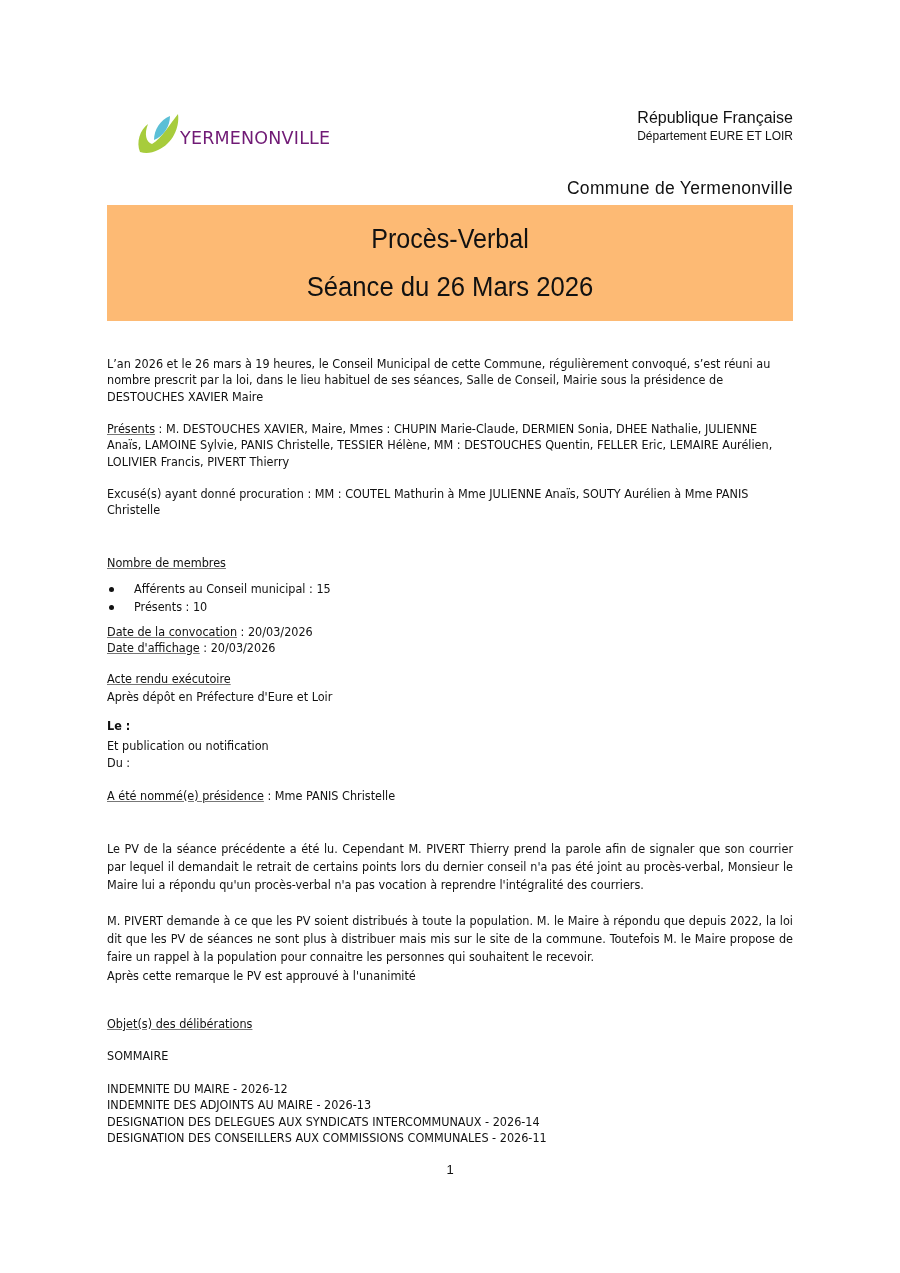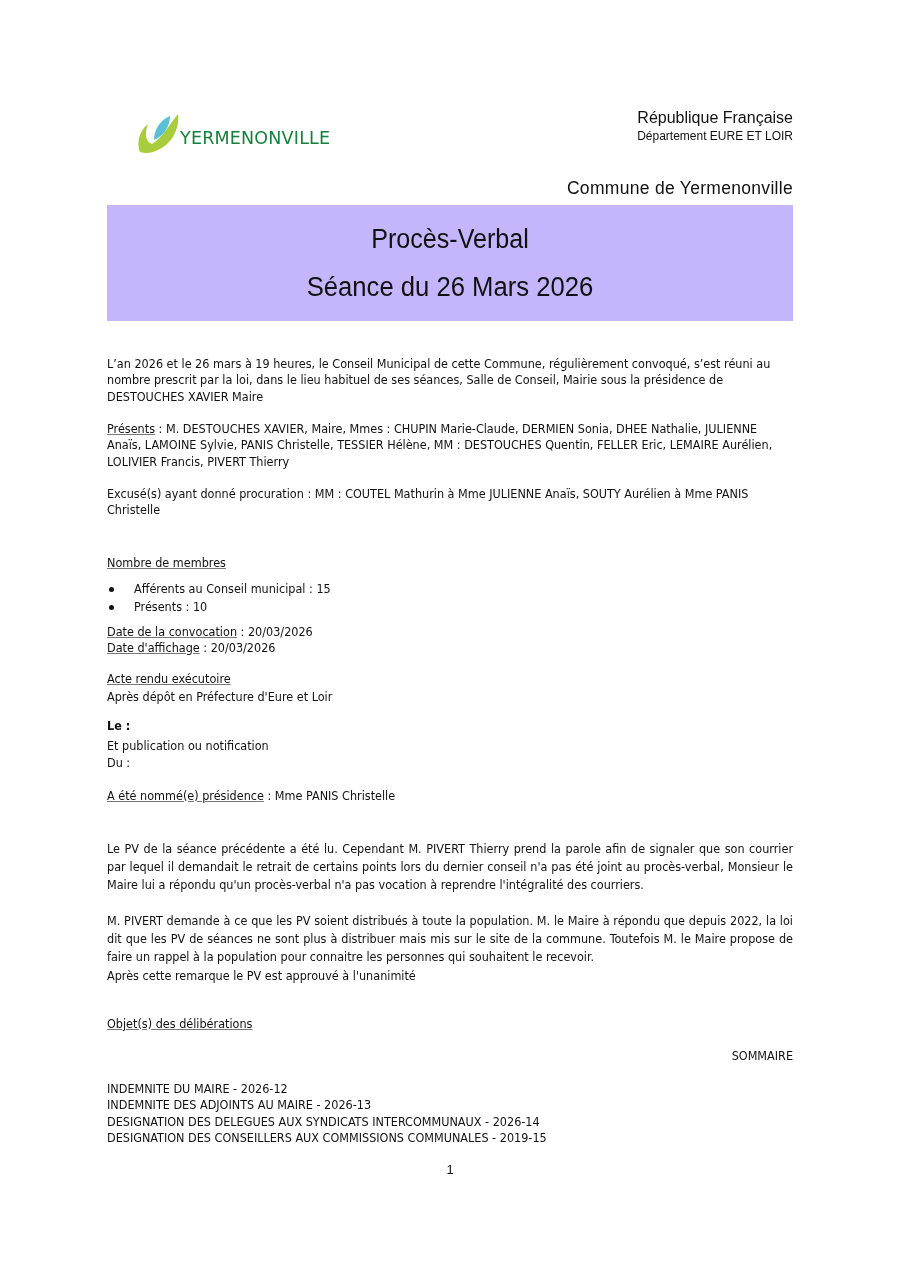--- a/index.html
+++ b/index.html
@@ -5,33 +5,33 @@
   html, body { margin: 0; padding: 0; background: #ffffff; }
   body {
     width: 900px; height: 1273px; position: relative; overflow: hidden;
     font-family: "Liberation Sans", sans-serif; color: #111;
   }
   .logo { position: absolute; left: 134px; top: 108px; width: 220px; height: 56px; }
   .logo svg { position: absolute; left: 0; top: 0; }
   .logo-text {
     position: absolute; left: 46px; top: 20px;
     font-family: "DejaVu Sans", sans-serif; font-size: 17.5px; letter-spacing: 0.2px;
-    color: #15803d; font-weight: normal;
+    color: #701a75; font-weight: normal;
   }
   .header-right {
     position: absolute; right: 107px; top: 108px; text-align: right;
     font-family: "Liberation Sans", sans-serif; color: #111;
   }
   .header-right .l1 { font-size: 16px; line-height: 19px; }
   .header-right .l2 { font-size: 12px; line-height: 19px; }
   .header-right .l3 { font-size: 17.5px; line-height: 21px; letter-spacing: 0.3px; margin-top: 32px; }
 
   .banner {
     position: absolute; left: 107px; top: 205px; width: 686px; height: 116px;
-    background: #c4b5fd; text-align: center;
+    background: #fdba74; text-align: center;
   }
   .banner .t1 {
     position: absolute; left: 0; right: 0; top: 19px;
     font-size: 27px; font-family: "Liberation Sans", sans-serif; color: #111;
     transform: scaleX(0.93);
   }
   .banner .t2 {
     position: absolute; left: 0; right: 0; top: 67px;
     font-size: 27px; font-family: "Liberation Sans", sans-serif; color: #111;
     transform: scaleX(0.95);
@@ -45,21 +45,21 @@
   .content p { margin: 0; }
   .u { text-decoration: underline; text-decoration-color: #777; }
   .abs { position: absolute; left: 0; width: 686px; }
   .bullets { list-style: none; margin: 0; padding: 0; }
   .bullets li { position: relative; padding-left: 27px; line-height: 18px; }
   .bullets li::before {
     content: ""; position: absolute; left: 2px; top: 7px; width: 5px; height: 5px;
     background: #111; border-radius: 50%;
   }
   .justify { text-align: justify; line-height: 18px; }
-  .center { text-align: right; }
+  .center { text-align: left; }
   .toc p { line-height: 16.3px; }
   .page-number {
     position: absolute; left: 0; right: 0; top: 1162px; text-align: center;
     font-family: "Liberation Sans", sans-serif; font-size: 13px; color: #111;
   }
 </style>
 </head>
 <body>
 
 <div class="logo">
@@ -123,17 +123,17 @@
 
   <p class="abs" style="top:660px;">
     <span class="u">Objet(s) des délibérations</span>
   </p>
   <p class="abs center" style="top:692px;">SOMMAIRE</p>
 
   <div class="abs toc" style="top:725px;">
     <p>INDEMNITE DU MAIRE - 2026-12</p>
     <p>INDEMNITE DES ADJOINTS AU MAIRE - 2026-13</p>
     <p>DESIGNATION DES DELEGUES AUX SYNDICATS INTERCOMMUNAUX - 2026-14</p>
-    <p>DESIGNATION DES CONSEILLERS AUX COMMISSIONS COMMUNALES - 2019-15</p>
+    <p>DESIGNATION DES CONSEILLERS AUX COMMISSIONS COMMUNALES - 2026-11</p>
   </div>
 </div>
 
 <div class="page-number">1</div>
 
 </body></html>

